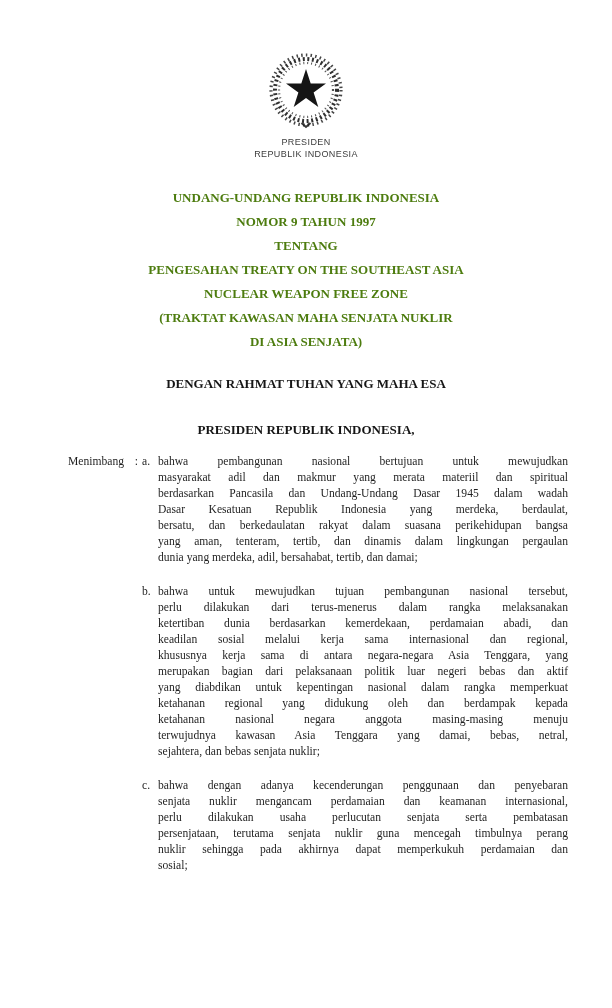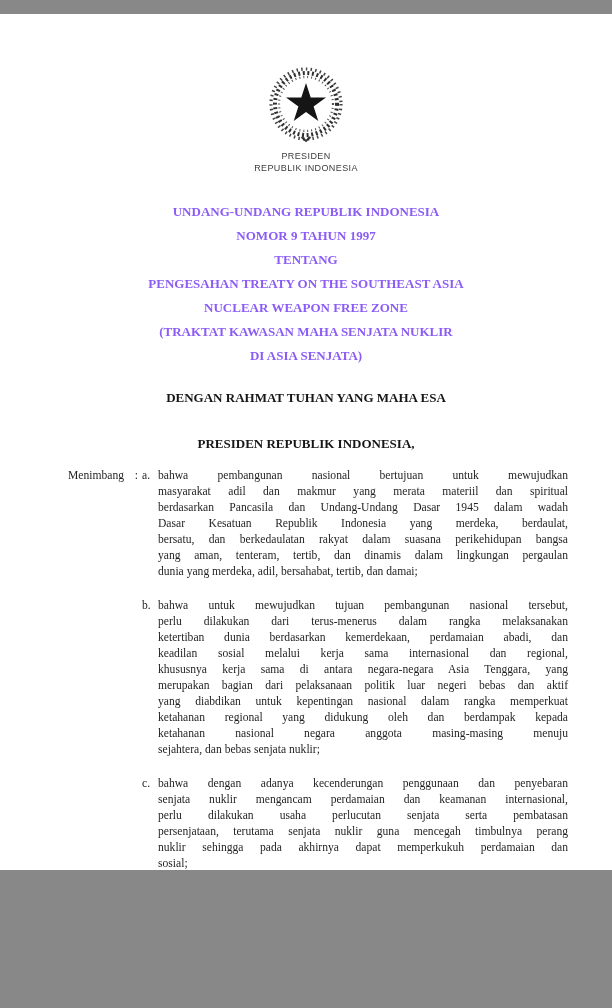--- a/index.html
+++ b/index.html
@@ -1,40 +1,40 @@
 <!DOCTYPE html>
 <html><head>
 <meta charset="utf-8">
 <style>
   html,body{margin:0;padding:0;background:#888;}
   .page{
     position:relative;
-    width:612px;height:856px;
-    margin:14px auto;
+    width:612px;height:1008px;
+    margin:0 auto;
     background:#ffffff;
     box-sizing:border-box;
     padding-top:52px;
     font-family:"Liberation Serif", serif;
     color:#1f1f1f;
     overflow:hidden;
   }
   .emblem-wrap{text-align:center;line-height:0;}
   .agency{
     margin-top:5px;
     text-align:center;
     font-family:"Liberation Sans", sans-serif;
     font-size:9px;line-height:11.5px;
     color:#3c3c3c;letter-spacing:.4px;
   }
   .title-block{
     margin-top:26px;
     text-align:center;
     font-weight:bold;
     font-size:13px;line-height:24px;
-    color:#8b5cf6;
+    color:#4d7c0f;
   }
   .motto{
     margin-top:18px;
     text-align:center;font-weight:bold;
     font-size:13px;line-height:24px;color:#161616;
   }
   .preamble{
     margin-top:22px;
     text-align:center;font-weight:bold;
     font-size:13px;line-height:24px;color:#161616;
@@ -117,20 +117,21 @@
           <div class="item-body">
             <div class="jline">bahwa untuk mewujudkan tujuan pembangunan nasional tersebut,</div>
             <div class="jline">perlu dilakukan dari terus-menerus dalam rangka melaksanakan</div>
             <div class="jline">ketertiban dunia berdasarkan kemerdekaan, perdamaian abadi, dan</div>
             <div class="jline">keadilan sosial melalui kerja sama internasional dan regional,</div>
             <div class="jline">khususnya kerja sama di antara negara-negara Asia Tenggara, yang</div>
             <div class="jline">merupakan bagian dari pelaksanaan politik luar negeri bebas dan aktif</div>
             <div class="jline">yang diabdikan untuk kepentingan nasional dalam rangka memperkuat</div>
             <div class="jline">ketahanan regional yang didukung oleh dan berdampak kepada</div>
             <div class="jline">ketahanan nasional negara anggota masing-masing menuju</div>
+            <div class="jline">terwujudnya kawasan Asia Tenggara yang damai, bebas, netral,</div>
             <div class="jline last">sejahtera, dan bebas senjata nuklir;</div>
           </div>
         </div>
         <div class="item">
           <div class="marker">c.</div>
           <div class="item-body">
             <div class="jline">bahwa dengan adanya kecenderungan penggunaan dan penyebaran</div>
             <div class="jline">senjata nuklir mengancam perdamaian dan keamanan internasional,</div>
             <div class="jline">perlu dilakukan usaha perlucutan senjata serta pembatasan</div>
             <div class="jline">persenjataan, terutama senjata nuklir guna mencegah timbulnya perang</div>

